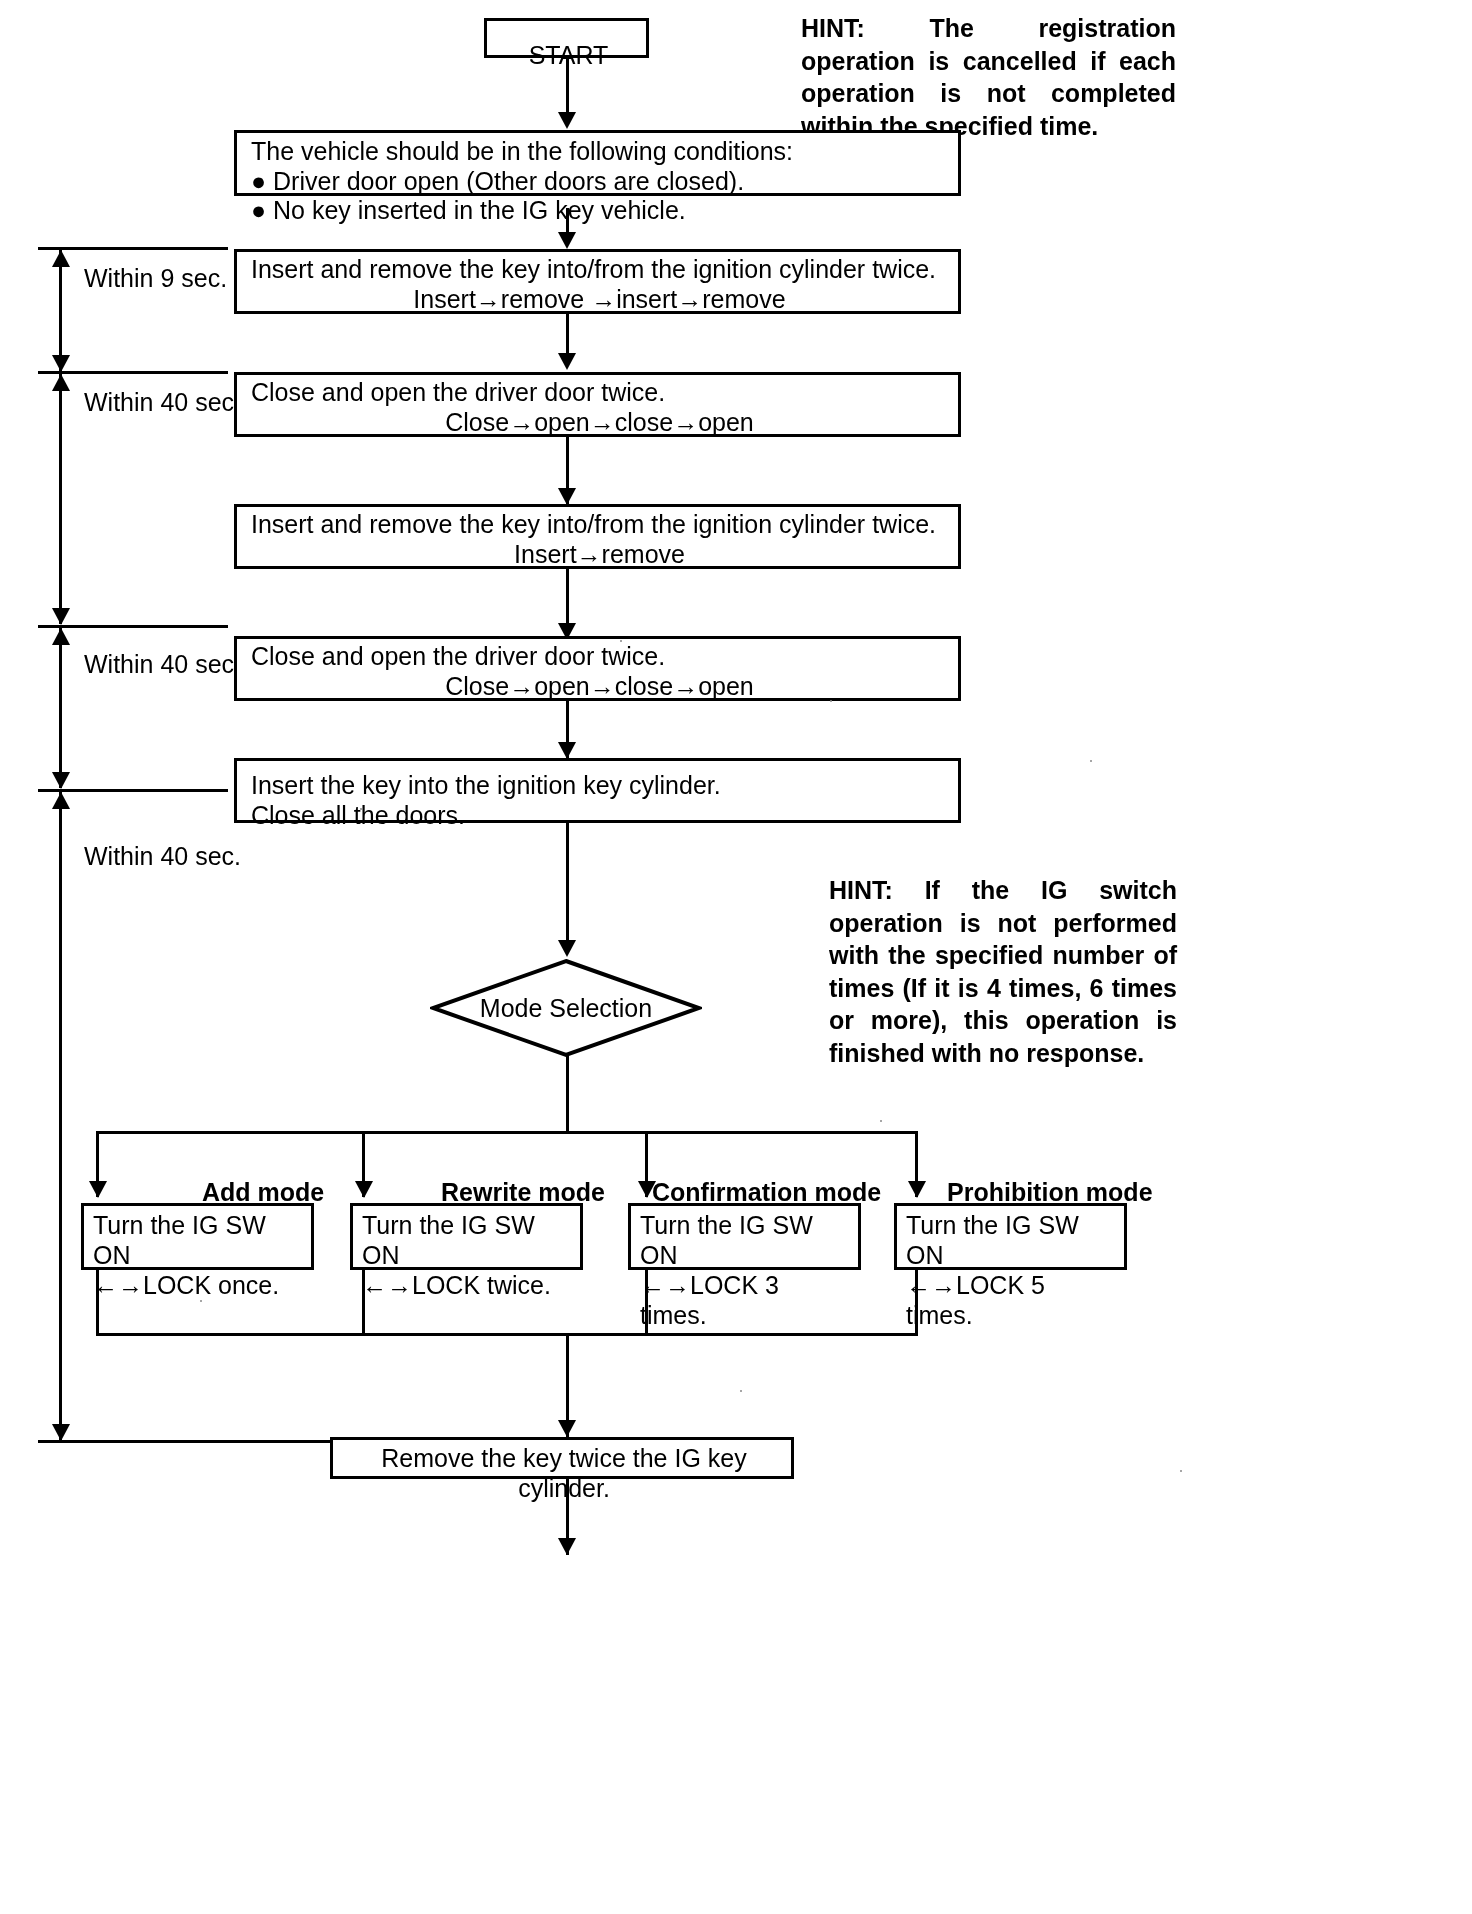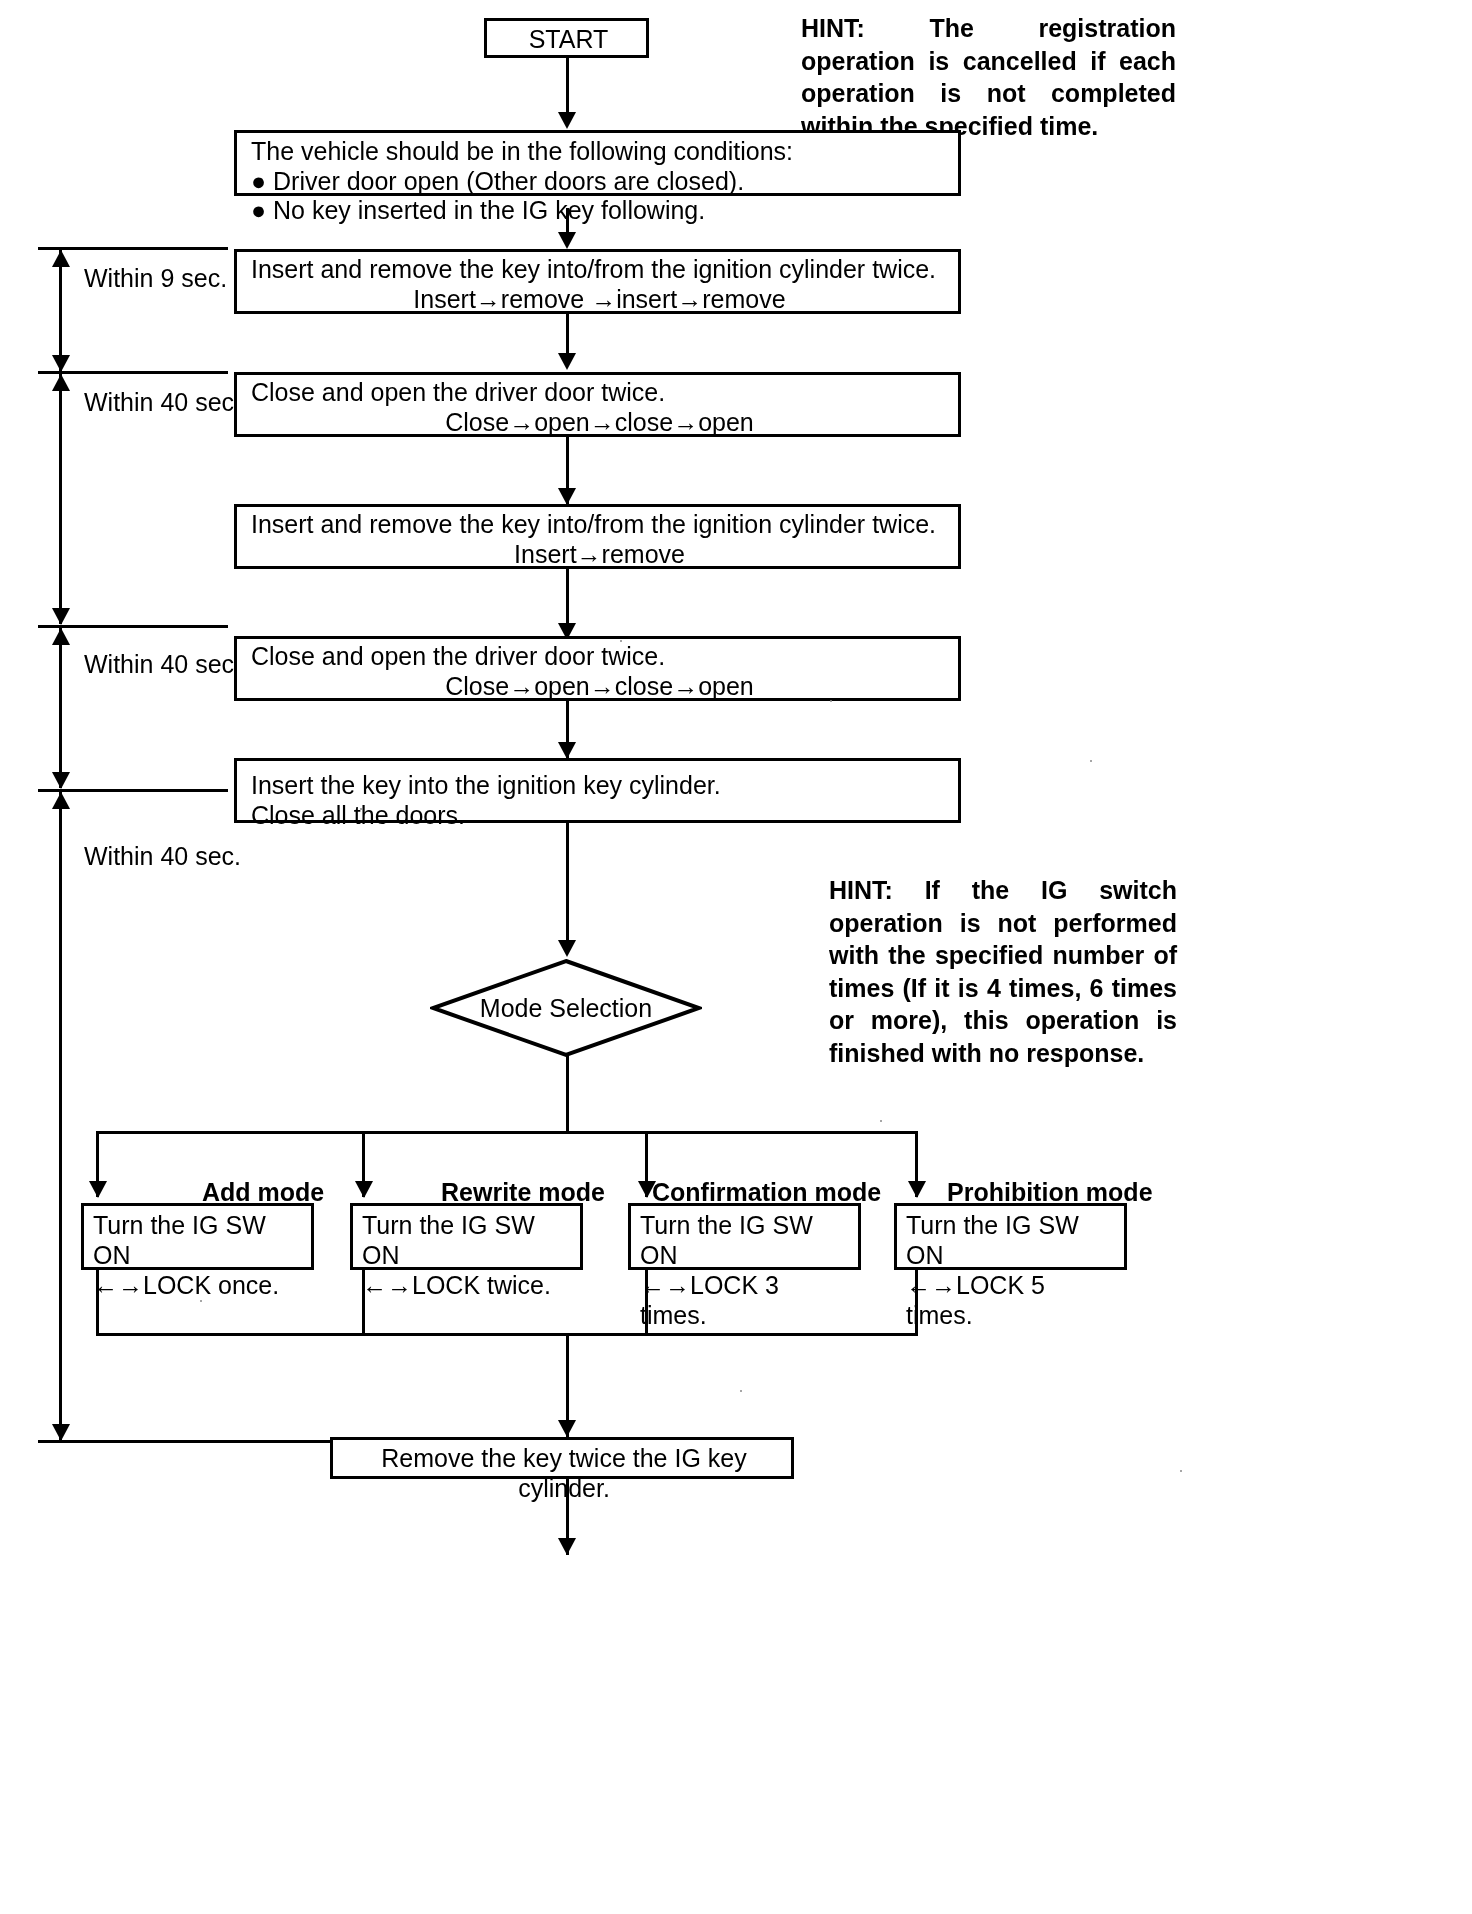--- a/index.html
+++ b/index.html
@@ -107,34 +107,34 @@
   }
   .speck { position:absolute; background:#888; width:2px; height:2px; border-radius:50%; }
 </style>
 </head>
 <body>
 
 <div id="page">
 
   <div class="hint" style="left:801px; top:12px; width:375px;">HINT: The registration operation is cancelled if each operation is not completed within the specified time.</div>
 
-  <div class="box center" style="left:484px; top:18px; width:165px; height:40px; padding-top:4px;">
+  <div class="box center" style="left:484px; top:18px; width:165px; height:40px; padding-top:20px;">
     <span>START</span>
   </div>
 
   <div class="v" style="left:566px; top:58px; height:60px;"></div>
   <div class="arr-down" style="left:558px; top:112px;"></div>
 
   <div class="box" style="left:234px; top:130px; width:727px; height:66px; padding-top:4px;">
     <div class="bold">The vehicle should be in the following conditions:</div>
     <div>
       <span>●&nbsp;</span><span>Driver door open (Other doors are closed).</span>
     </div>
     <div>
-      <span>●&nbsp;</span><span>No key inserted in the IG key following.</span>
+      <span>●&nbsp;</span><span>No key inserted in the IG key vehicle.</span>
     </div>
   </div>
 
   <div class="v" style="left:566px; top:208px; height:36px;"></div>
   <div class="arr-down" style="left:558px; top:232px;"></div>
 
   <div class="h" style="left:38px; top:247px; width:190px;"></div>
   <div class="arr-up" style="left:52px; top:250px;"></div>
   <div class="v" style="left:59px; top:250px; height:122px;"></div>
   <div class="arr-down" style="left:52px; top:355px;"></div>

